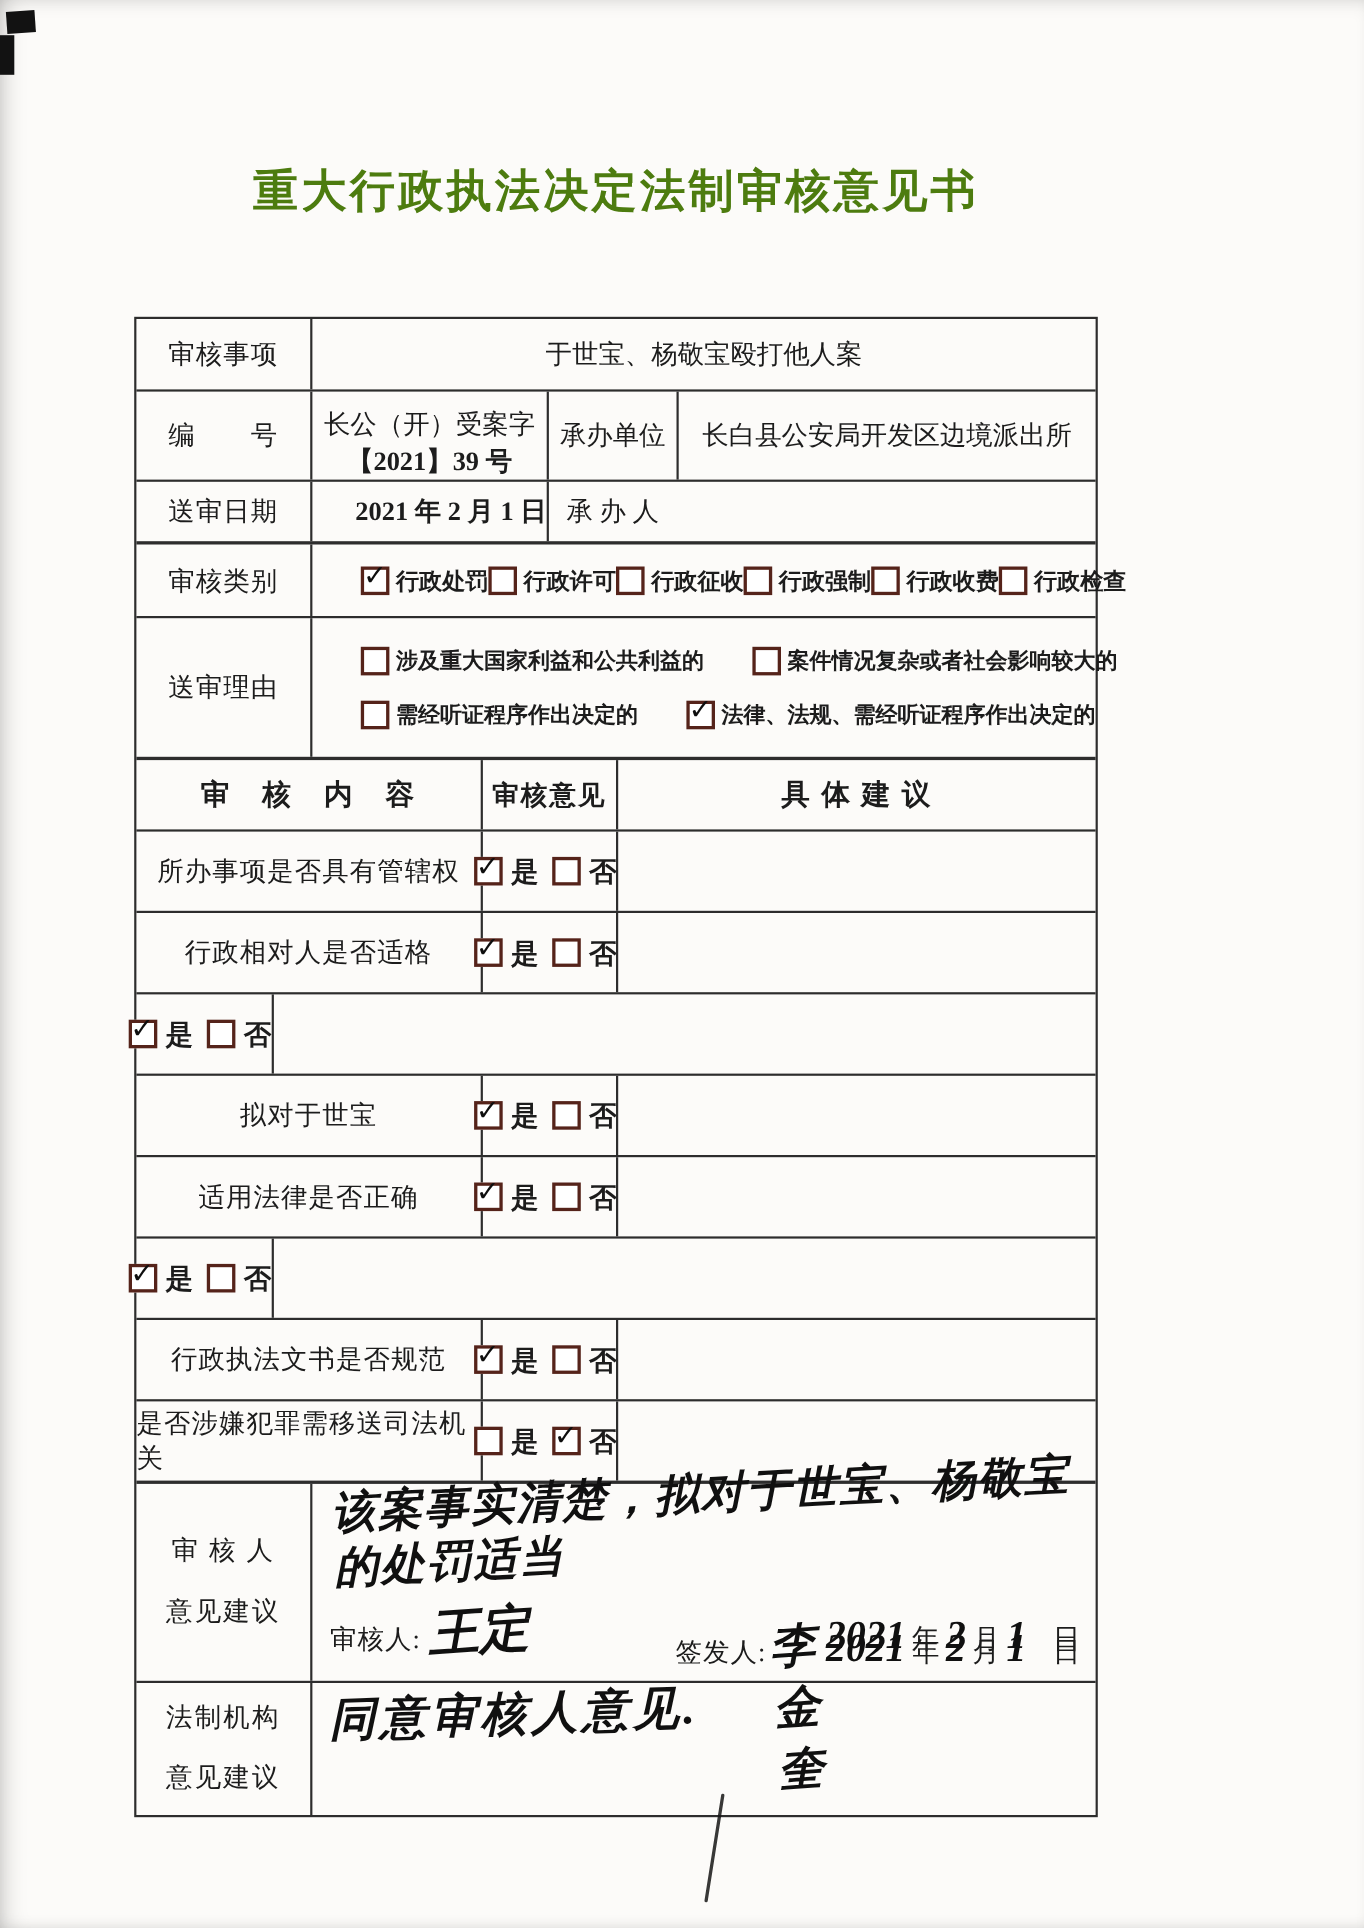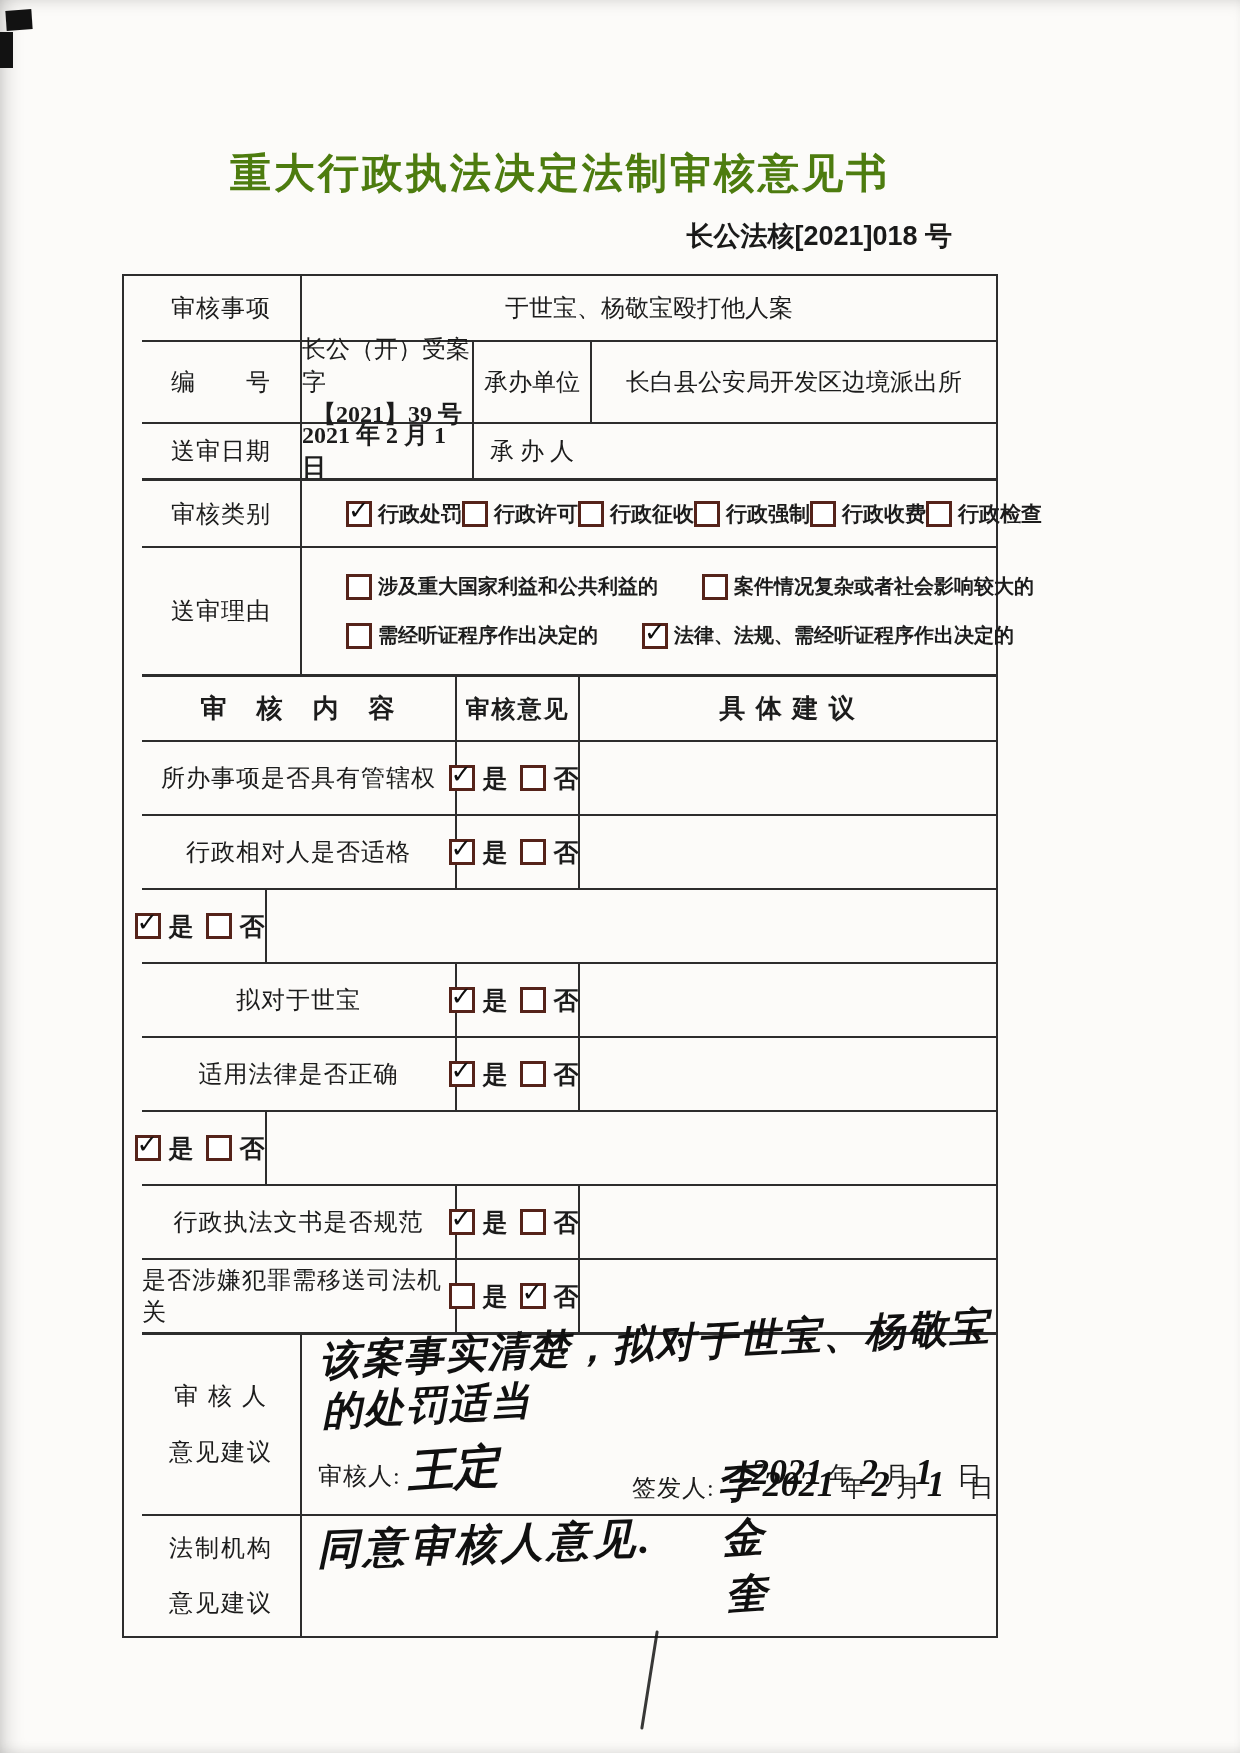--- a/index.html
+++ b/index.html
@@ -21,34 +21,34 @@
     text-align:center;font-family:"Liberation Sans","DejaVu Sans",sans-serif;
     font-size:41px;font-weight:700;letter-spacing:3px;color:#4d7c0f;
   }
   .docnum{
     position:absolute;top:218px;left:122px;width:876px;box-sizing:border-box;
     text-align:right;padding-right:46px;
     font-family:"Liberation Sans","DejaVu Sans",sans-serif;
     font-size:27px;font-weight:600;color:#1a1a1a;
   }
   .form{
-    position:absolute;left:122px;top:274px;width:876px;box-sizing:border-box;
-    border:2px solid #2d2d2d;background:transparent;padding-left:18px;
+    position:absolute;left:122px;top:288px;width:876px;box-sizing:border-box;
+    border:2px solid #2d2d2d;background:transparent;
   }
   .row{display:flex;box-sizing:border-box;border-top:2px solid #2d2d2d;}
   .row.first{border-top:none;}
   .row.thick{border-top-width:3px;}
   .cell{box-sizing:border-box;display:flex;align-items:center;justify-content:center;}
   .cell + .cell{border-left:2px solid #2d2d2d;}
   .lab{width:158px;font-size:24px;letter-spacing:1px;flex:none;}
   .grow{flex:1 1 auto;}
   .fs24{font-size:24px;}
   .bold{font-weight:700;}
   .two-line{flex-direction:column;line-height:1.35;}
-  .w215{width:172px;flex:none;}
+  .w215{width:215px;flex:none;justify-content:flex-end;}
   .w118{width:118px;flex:none;}
   .wcontent{width:313px;flex:none;}
   .wopinion{width:123px;flex:none;}
   
   .cb{
     display:inline-block;width:20px;height:20px;flex:none;
     border:3px solid #55231a;position:relative;background:#fff;
     margin-right:6px;vertical-align:-4px;
   }
   .cb.checked::after{
@@ -97,21 +97,20 @@
   }
 </style>
 </head>
 <body>
 
 <div class="page">
   <div class="artifact a1"></div>
   <div class="artifact a2"></div>
 
   <h1 class="title">重大行政执法决定法制审核意见书</h1>
-  <div class="docnum">长公法核[2021]018 号</div>
 
   <div class="form">
 
     <div class="row first" style="height:64px">
       <div class="cell lab">审核事项</div>
       <div class="cell grow fs24">于世宝、杨敬宝殴打他人案</div>
     </div>
 
     <div class="row" style="height:82px">
       <div class="cell lab">编　　号</div>

